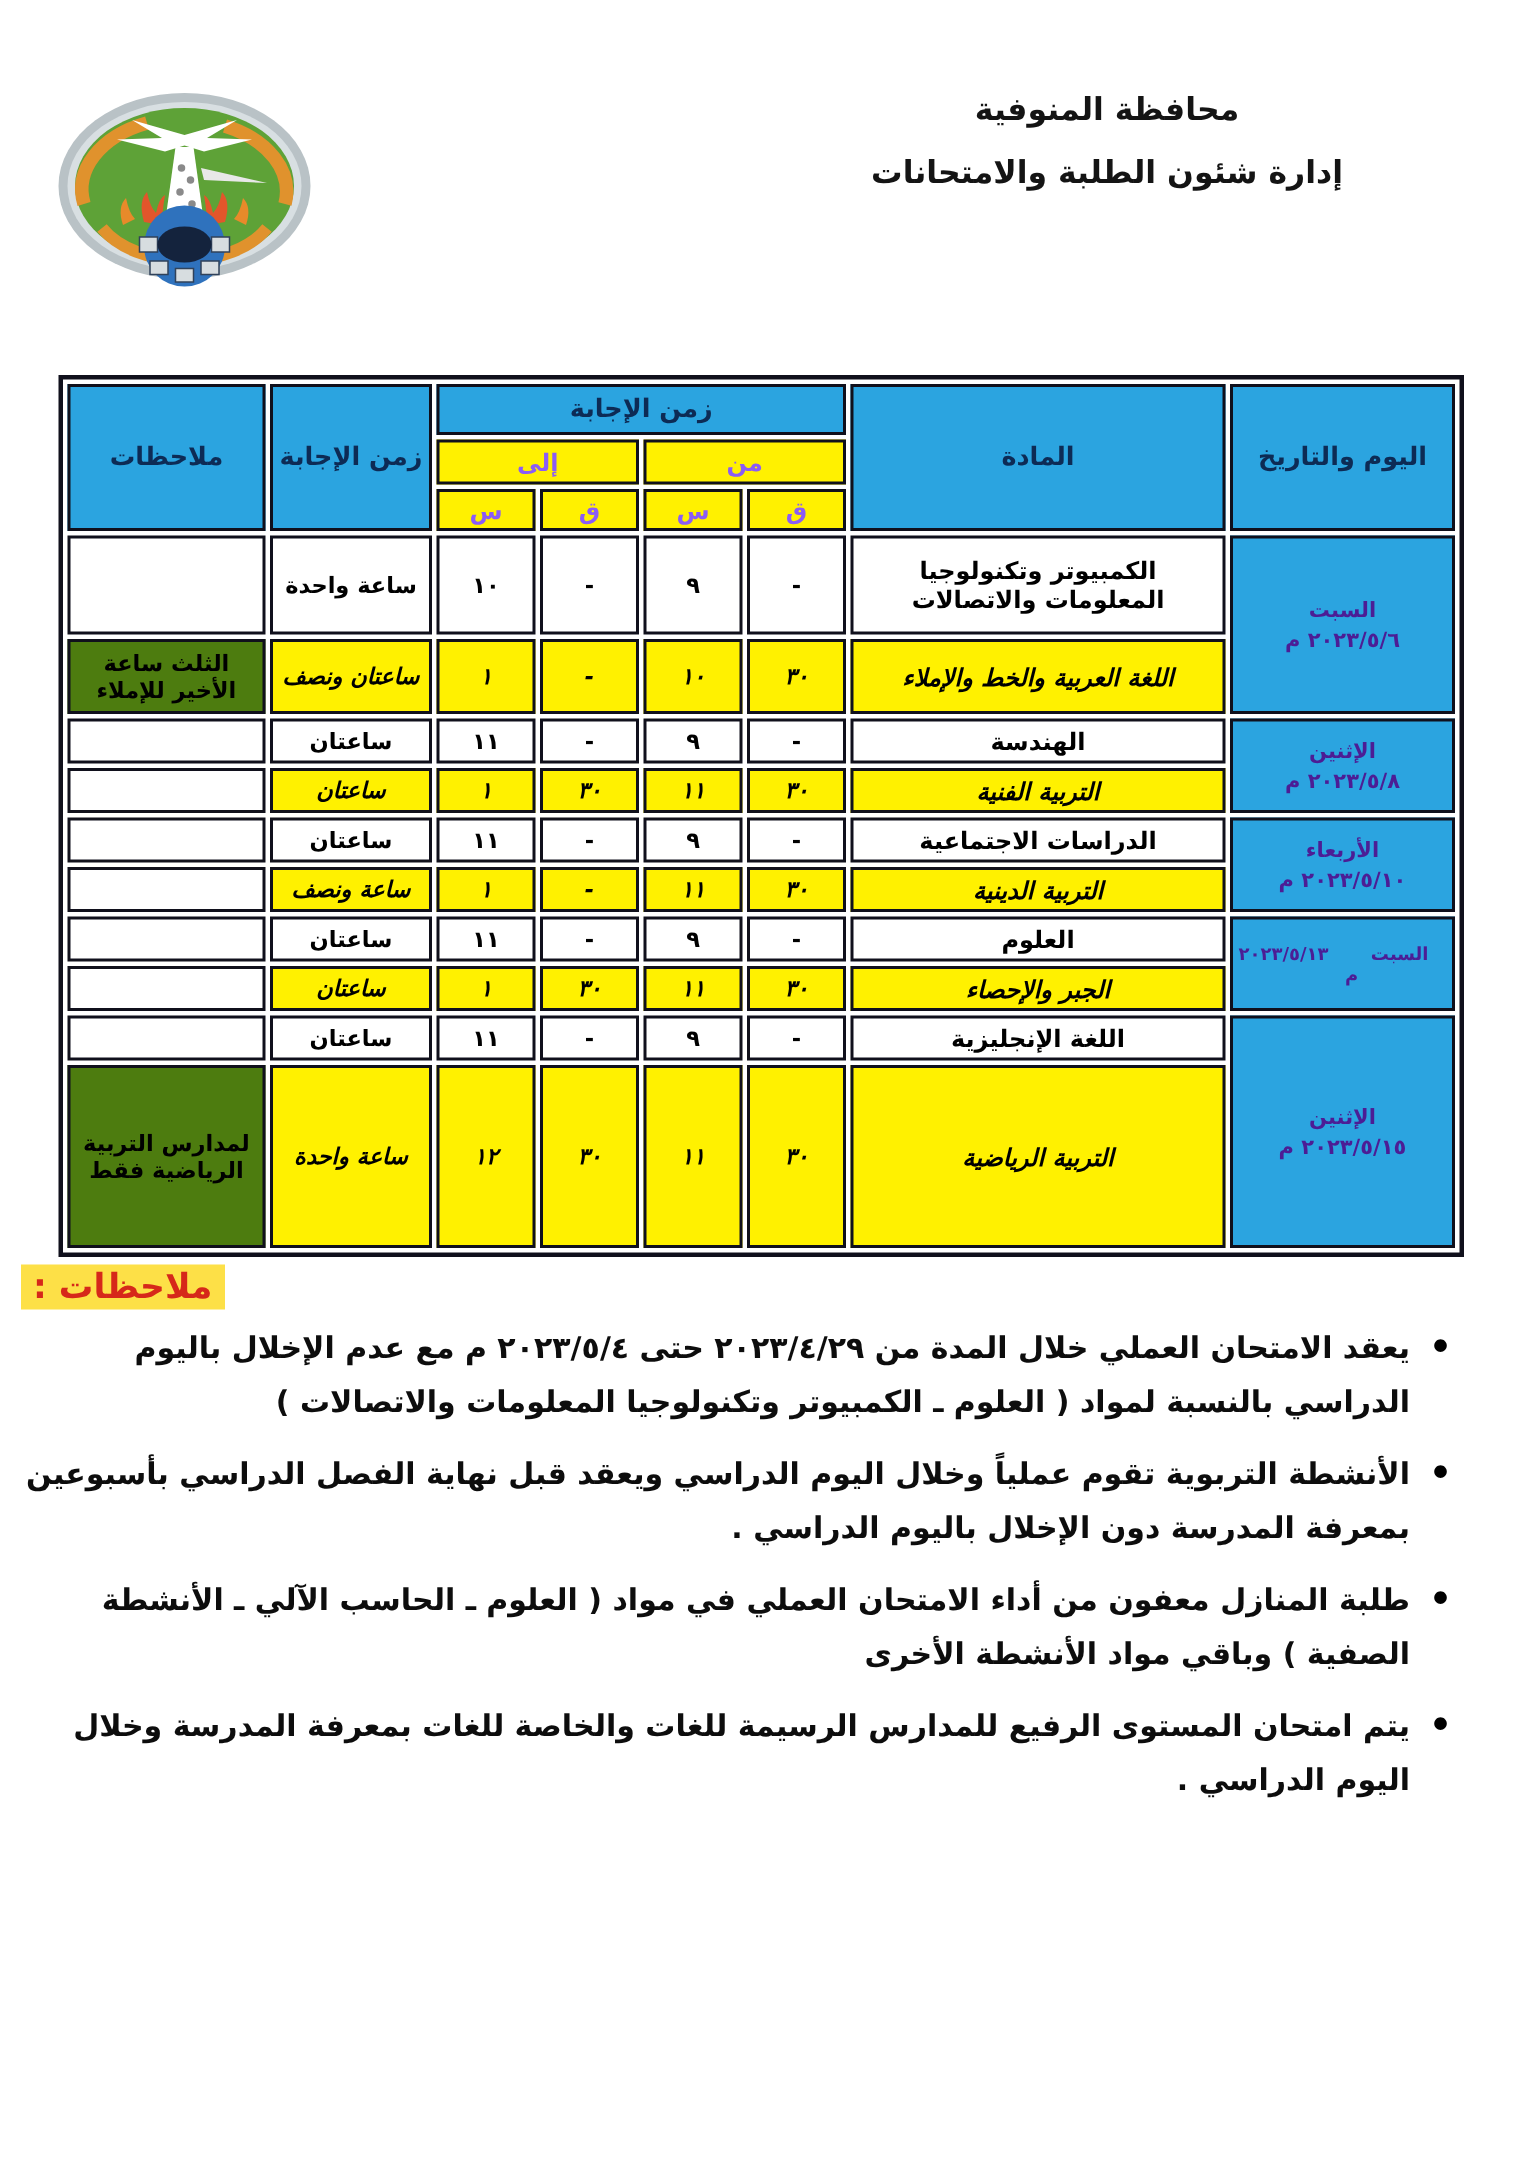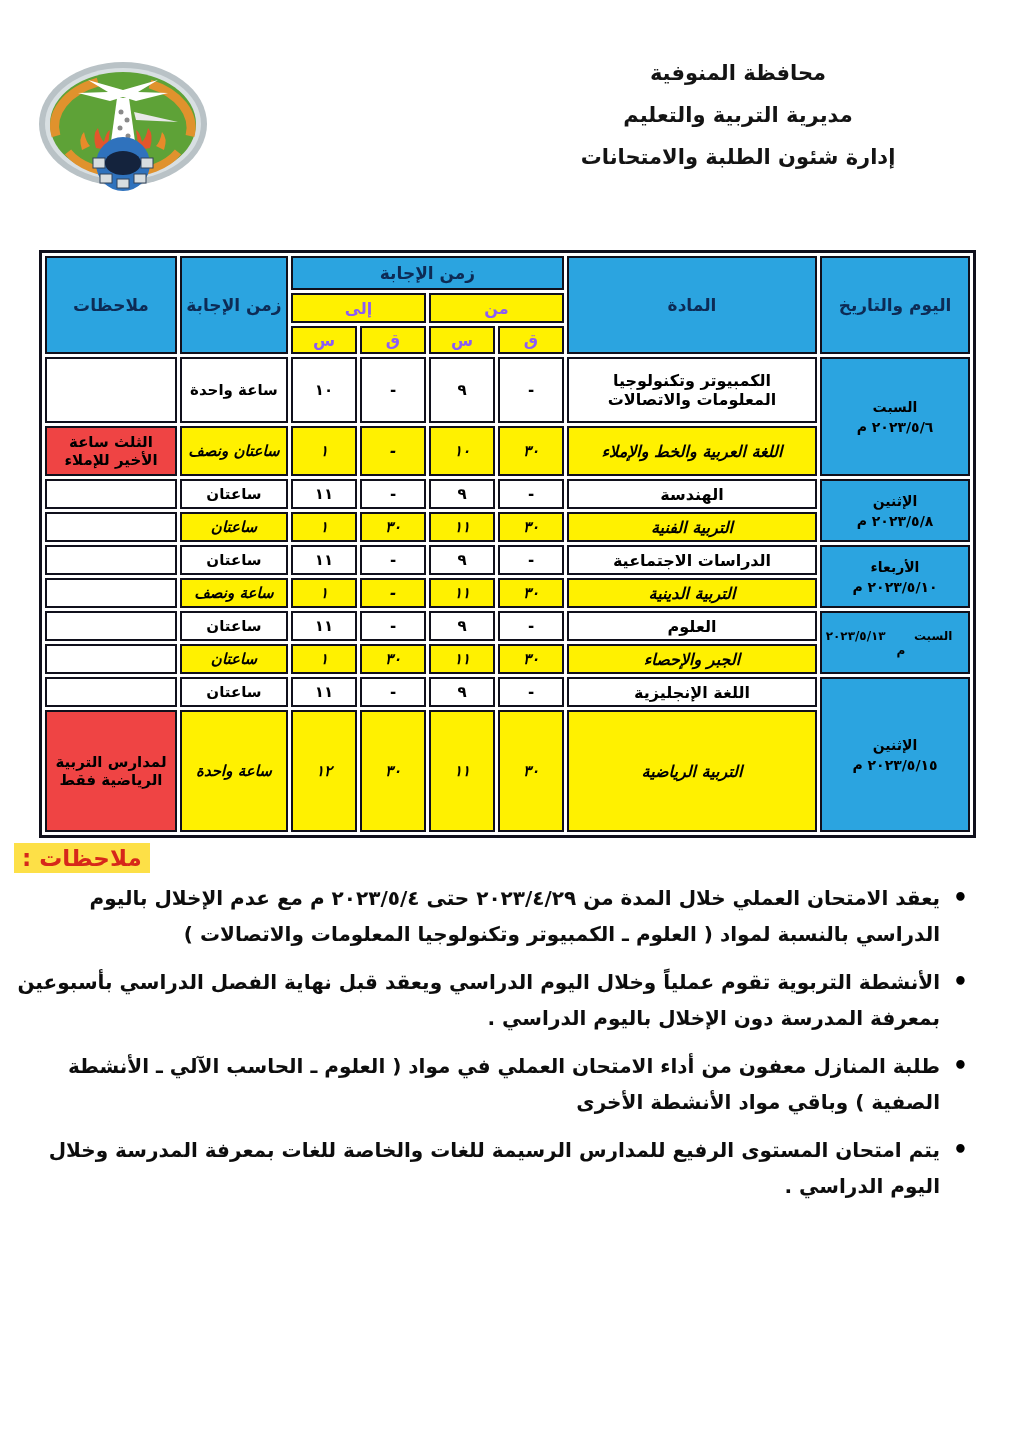--- a/index.html
+++ b/index.html
@@ -30,27 +30,27 @@
   }
   .tbl th,.tbl td{
     border:2px solid #10101c;text-align:center;vertical-align:middle;
     padding:1px 3px;overflow:hidden;
   }
   .tbl th.blue{background:#2BA4E0;color:#0d2b55;font-size:17px;}
   .tbl th.yel{background:#FFF100;color:#8b5cf6;font-size:16px;}
   .tbl td{background:#ffffff;font-size:16px;}
   .tbl td.num{font-size:15px;}
   .tbl td.dur{font-size:15px;}
-  .tbl td.day{background:#2BA4E0;color:#000000;font-size:14px;}
+  .tbl td.day{background:#2BA4E0;color:#4c1d95;font-size:14px;}
   .tbl td.day span{display:block;margin:4px 0;}
   .tbl td.day.oneline{font-size:12px;}
   .tbl td.day.oneline span{display:inline;margin:12px;}
   .tbl tr.ry td.c{background:#FFF100;font-style:italic;}
   .tbl td.n{font-size:15px;}
-  .tbl td.n.yb{background:#ef4444;}
+  .tbl td.n.yb{background:#4d7c0f;}
   
   .notes-label{position:absolute;top:843px;left:62px;}
   .notes-label span{background:#fde047;color:#D6281A;font-size:23px;padding:2px 8px;display:inline-block;}
   .notes{
     position:absolute;top:880px;right:48px;left:64px;
     list-style:none;margin:0;padding:0;
   }
   .notes li{
     position:relative;padding-right:30px;margin-bottom:12px;
     font-size:20px;line-height:36px;color:#0d0d0d;text-align:right;
@@ -89,21 +89,20 @@
         <rect x="103" y="98" width="12" height="10" fill="#d7dde0" stroke="#30425a"></rect>
         <rect x="62" y="114" width="12" height="9" fill="#d7dde0" stroke="#30425a"></rect>
         <rect x="96" y="114" width="12" height="9" fill="#d7dde0" stroke="#30425a"></rect>
         <rect x="79" y="119" width="12" height="9" fill="#d7dde0" stroke="#30425a"></rect>
         <ellipse cx="85" cy="103" rx="18" ry="12" fill="#14233d"></ellipse>
       </g>
     </svg>
   </div>
   <div class="org">
     <div>محافظة المنوفية</div>
-    <div>مديرية التربية والتعليم</div>
     <div>إدارة شئون الطلبة والامتحانات</div>
   </div>
 
 
   <table class="tbl">
     <colgroup>
       <col style="width:150px">
         <col style="width:250px">
       <col style="width:66px">
         <col style="width:66px">

